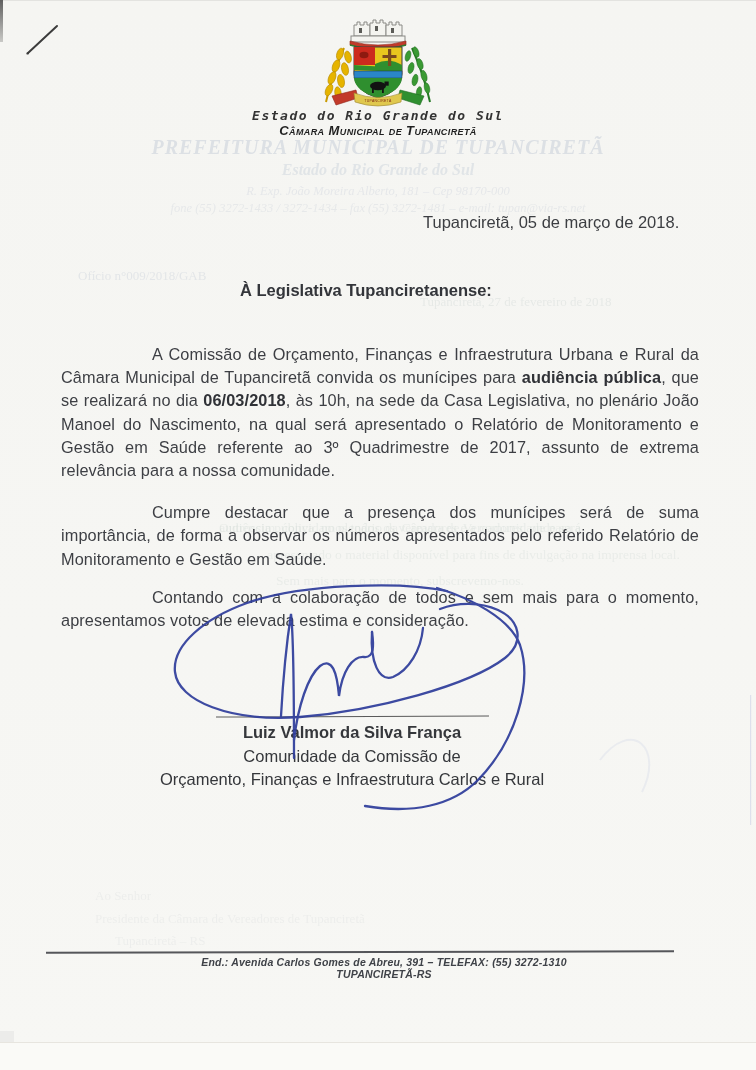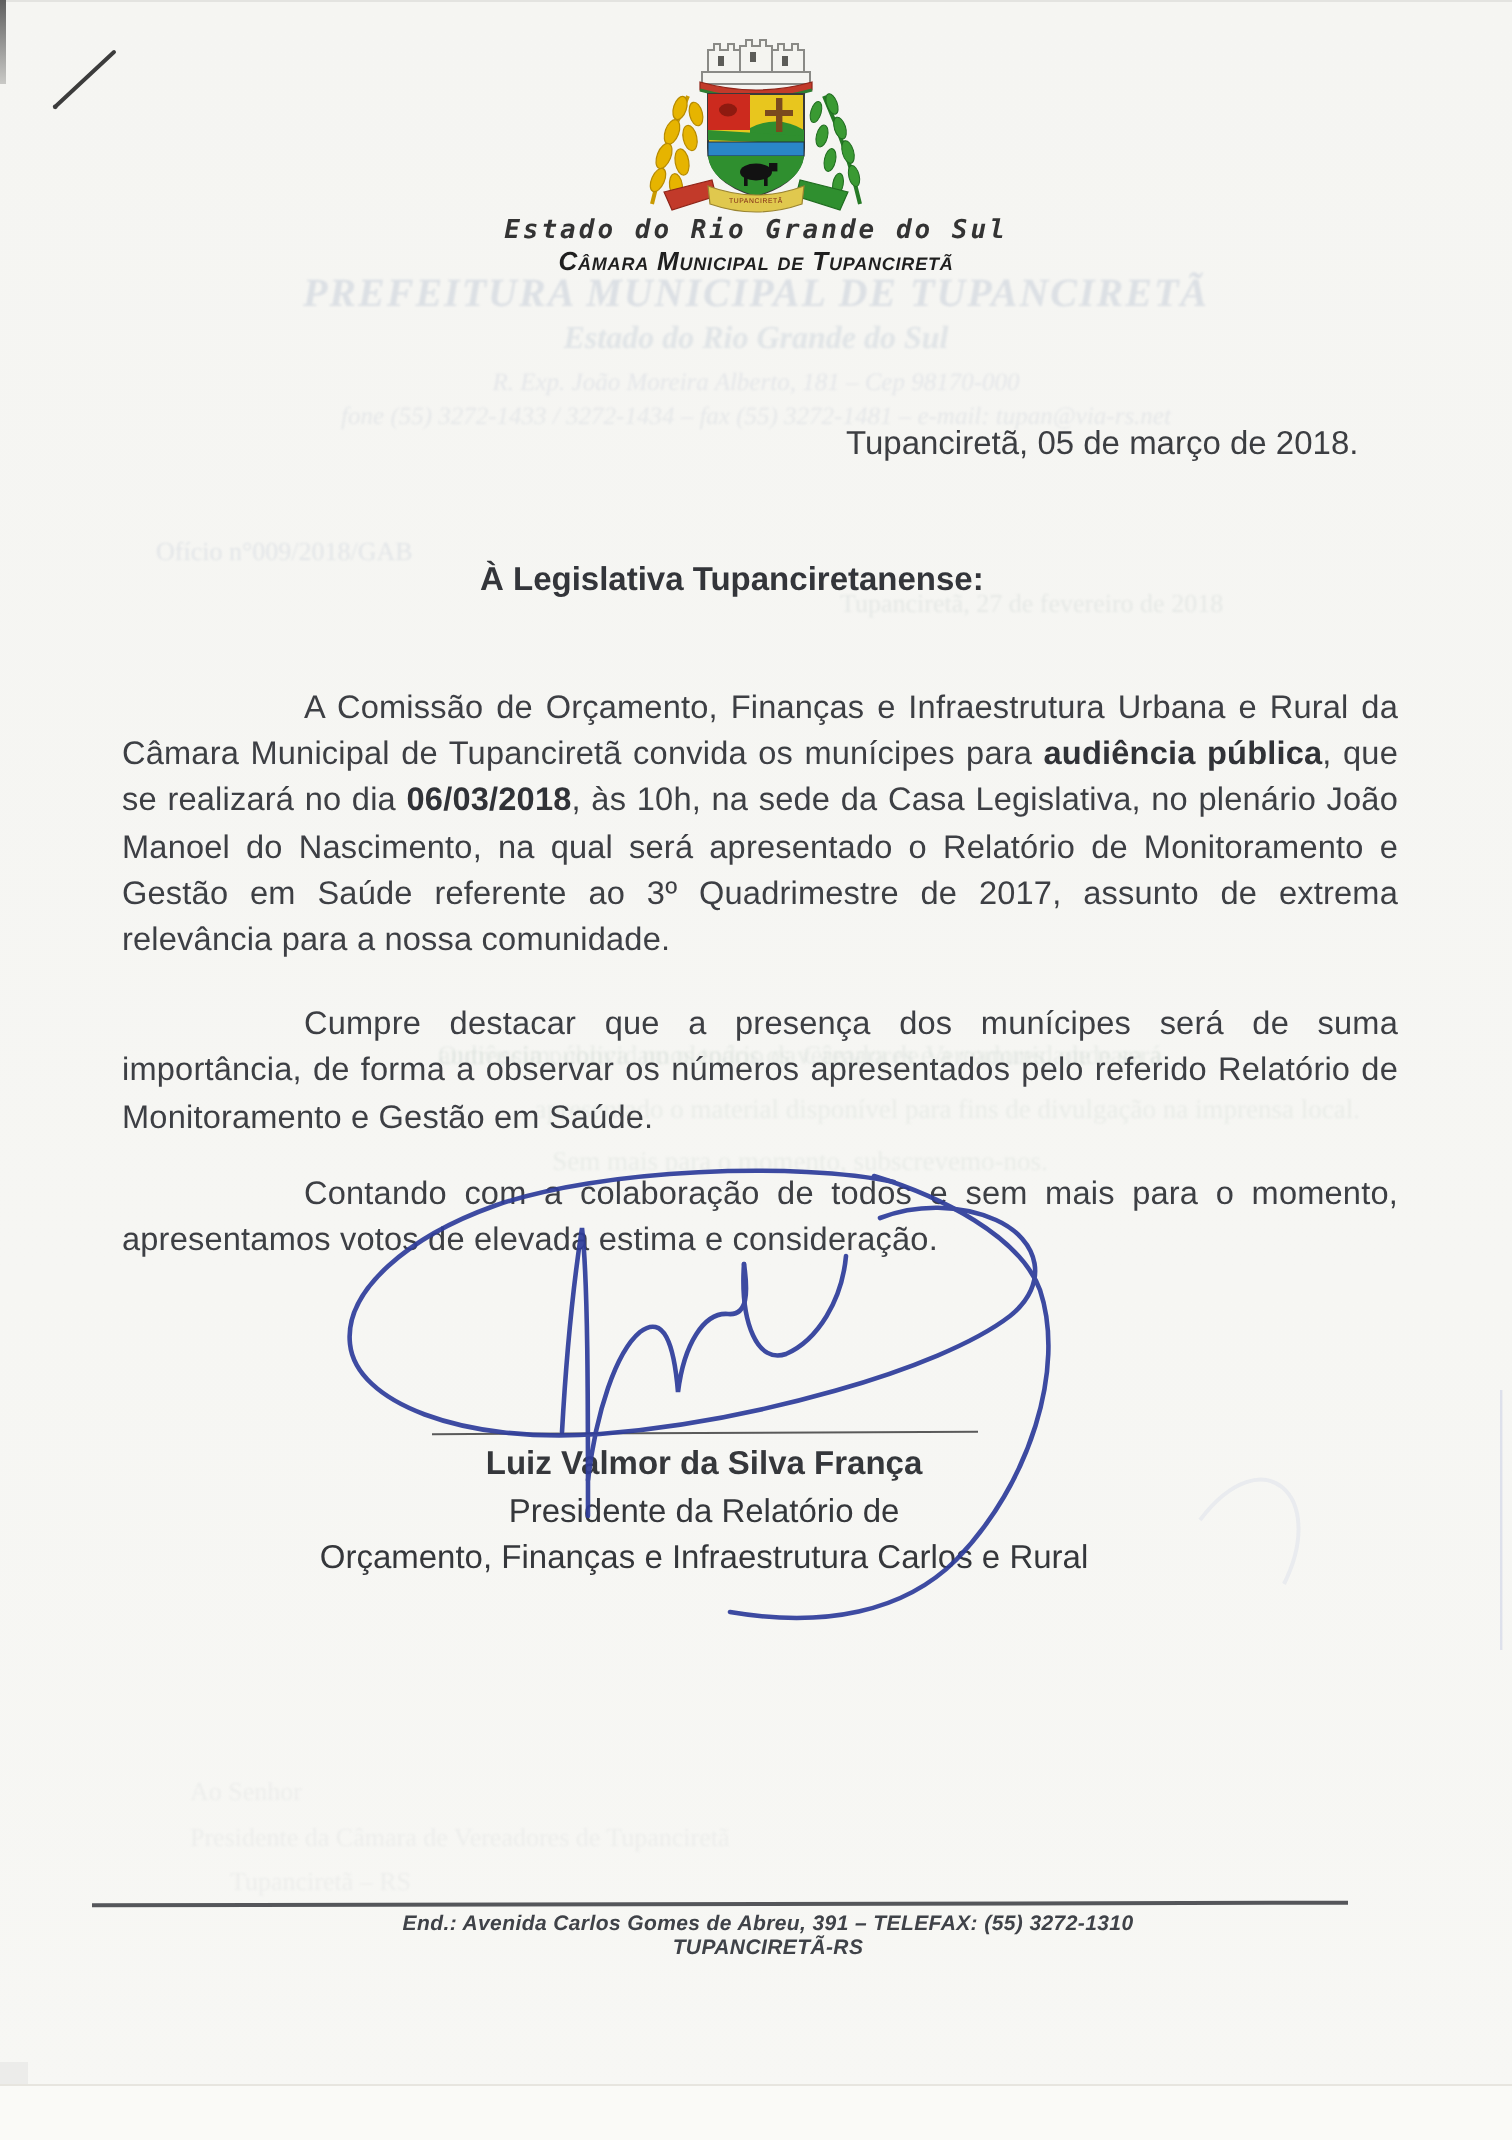--- a/index.html
+++ b/index.html
@@ -166,21 +166,21 @@
   <div class="abs date-line">Tupanciretã, 05 de março de 2018.</div>
   <div class="abs salutation">À Legislativa Tupanciretanense:</div>
   <div class="abs paragraphs">
       <p class="body-par"><span>A Comissão de Orçamento, Finanças e Infraestrutura Urbana e Rural da Câmara Municipal de Tupanciretã convida os munícipes para </span><b>audiência pública</b><span>, que se realizará no dia </span><b>06/03/2018</b><span>, às 10h, na sede da Casa Legislativa, no plenário João Manoel do Nascimento, na qual será apresentado o Relatório de Monitoramento e Gestão em Saúde referente ao 3º Quadrimestre de 2017, assunto de extrema relevância para a nossa comunidade.</span></p>
       <p class="body-par"><span>Cumpre destacar que a presença dos munícipes será de suma importância, de forma a observar os números apresentados pelo referido Relatório de Monitoramento e Gestão em Saúde.</span></p>
       <p class="body-par"><span>Contando com a colaboração de todos e sem mais para o momento, apresentamos votos de elevada estima e consideração.</span></p>
     </div>
 
   <div class="abs sig-line"></div>
   <div class="abs signer signer-name">Luiz Valmor da Silva França</div>
-  <div class="abs signer signer-role1">Presidente da Relatório de</div>
+  <div class="abs signer signer-role1">Comunidade da Comissão de</div>
   <div class="abs signer signer-role2">Orçamento, Finanças e Infraestrutura Carlos e Rural</div>
 
   <div class="abs footer-rule"></div>
   <div class="abs footer-text f1">End.: Avenida Carlos Gomes de Abreu, 391 – TELEFAX: (55) 3272-1310</div>
   <div class="abs footer-text f2">TUPANCIRETÃ-RS</div>
 
   <svg class="abs overlay" width="756" height="1070" viewBox="0 0 756 1070">
 
     <g stroke="#3c3c3c" stroke-width="2" stroke-linecap="round" fill="none">
       <path d="M 28 53 L 57 26"></path>

